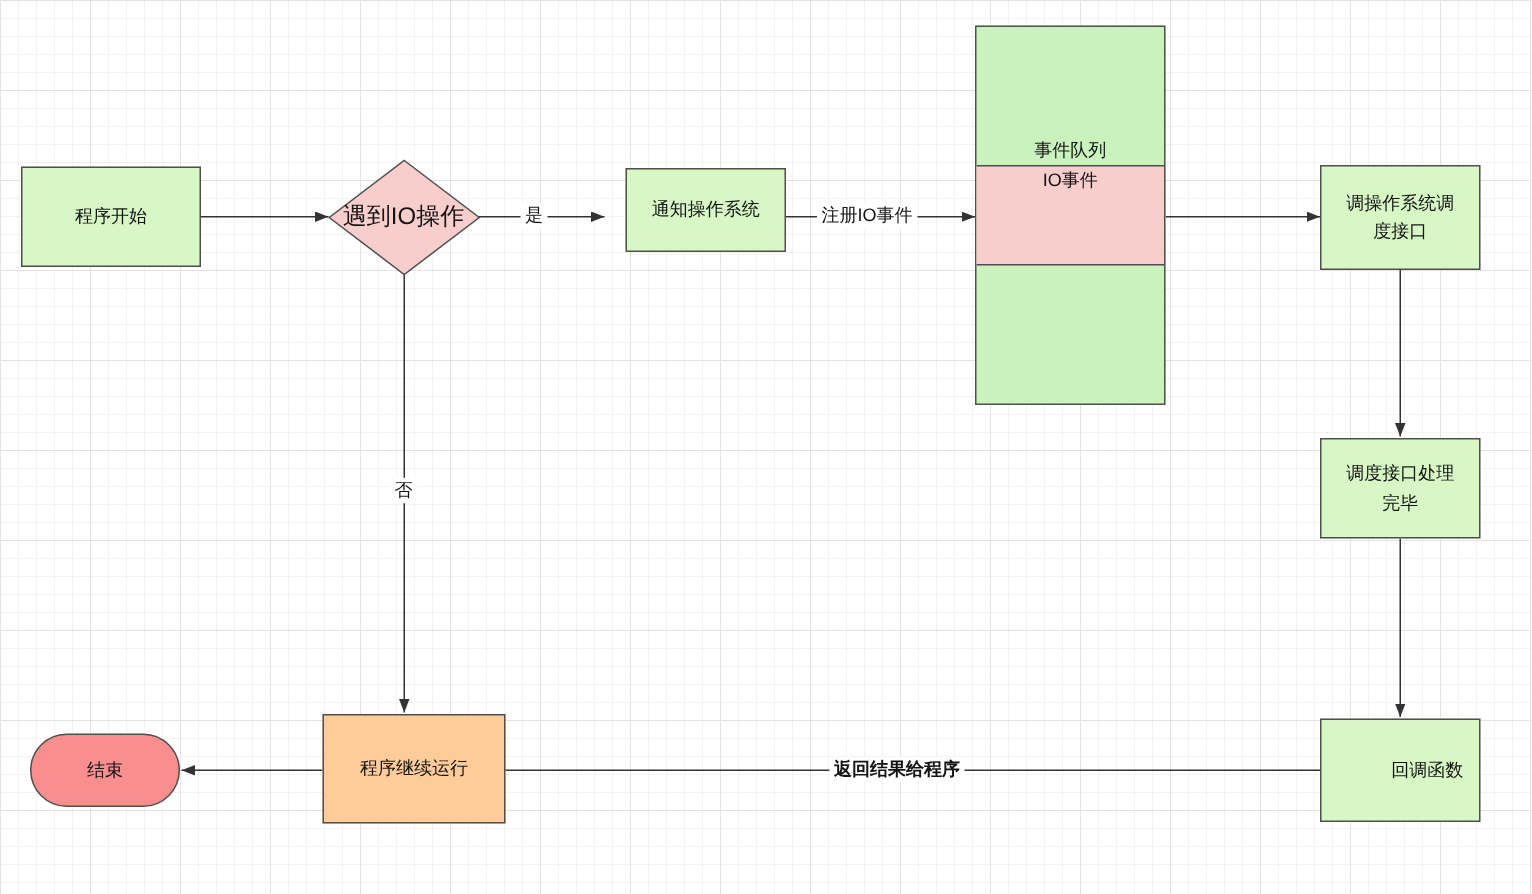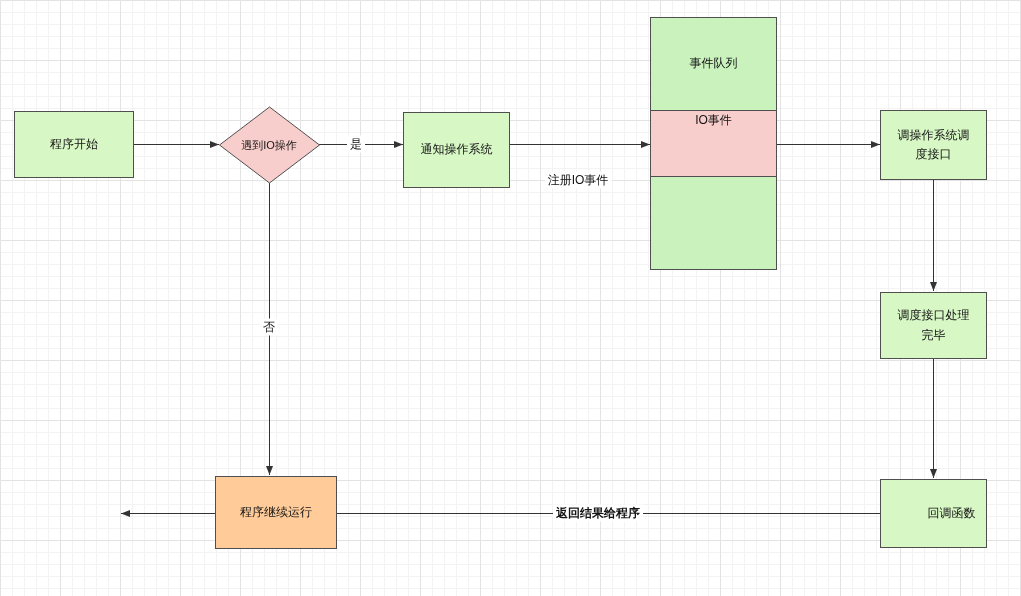--- a/index.html
+++ b/index.html
@@ -45,39 +45,39 @@
   .pad    { padding: 0 12px; }
 
   .queue {
     background: #c9f2bd;
     display: block;
     padding: 0;
   }
   .queue-top, .queue-bottom {
     height: 92px;
     display: flex;
-    align-items: center;
+    align-items: flex-end;
     justify-content: center;
   }
   .queue-band {
     height: 67px;
     box-sizing: border-box;
     border-top: 1px solid #4f4f4f;
     border-bottom: 1px solid #4f4f4f;
     background: #f8cecc;
     display: flex;
     justify-content: center;
   }
 
   .diamond-label {
     position: absolute;
     left: 269px;
     top: 145px;
     transform: translate(-50%, -50%);
-    font-size: 11px;
+    font-size: 16px;
     color: #141414;
     white-space: nowrap;
   }
   .edge-label {
     position: absolute;
     transform: translate(-50%, -50%);
     background: #ffffff;
     padding: 0 3px;
     font-size: 12px;
     color: #141414;
@@ -110,21 +110,21 @@
   </svg>
 
   <div class="node green" style="left:14px; top:111px; width:120px; height:67px;">
     <span>程序开始</span>
   </div>
 
   <div class="diamond-label">
     <span>遇到IO操作</span>
   </div>
 
-  <div class="node green" style="left:403px; top:112px; width:107px; height:76px;text-align:center;">
+  <div class="node green" style="left:417px; top:112px; width:107px; height:56px;text-align:center;">
     <span>通知操作系统</span>
   </div>
 
   <div class="node queue" style="left:650px; top:17px; width:127px; height:253px;">
     <div class="queue-top">
       <span>事件队列</span>
     </div>
     <div class="queue-band">
       <span>IO事件</span>
     </div>
@@ -140,19 +140,22 @@
   </div>
 
   <div class="node green" style="left:880px; top:479px; width:107px; height:69px;padding-left:36px;">
     <span>回调函数</span>
   </div>
 
   <div class="node orange" style="left:215px; top:476px; width:122px; height:73px;">
     <span>程序继续运行</span>
   </div>
 
+  <div class="node red pill" style="left:20px; top:489px; width:100px; height:49px;">
+    <span>结束</span>
+  </div>
 
   <div class="edge-label" style="left:356px; top:144px;">是</div>
-  <div class="edge-label" style="left:578px; top:144px;margin-top:36px;">注册IO事件</div>
+  <div class="edge-label" style="left:578px; top:144px;">注册IO事件</div>
   <div class="edge-label" style="left:269px; top:327px;">否</div>
   <div class="edge-label" style="left:598px; top:513px;font-weight:bold;">返回结果给程序</div>
 
 </div>
 
 </body></html>

